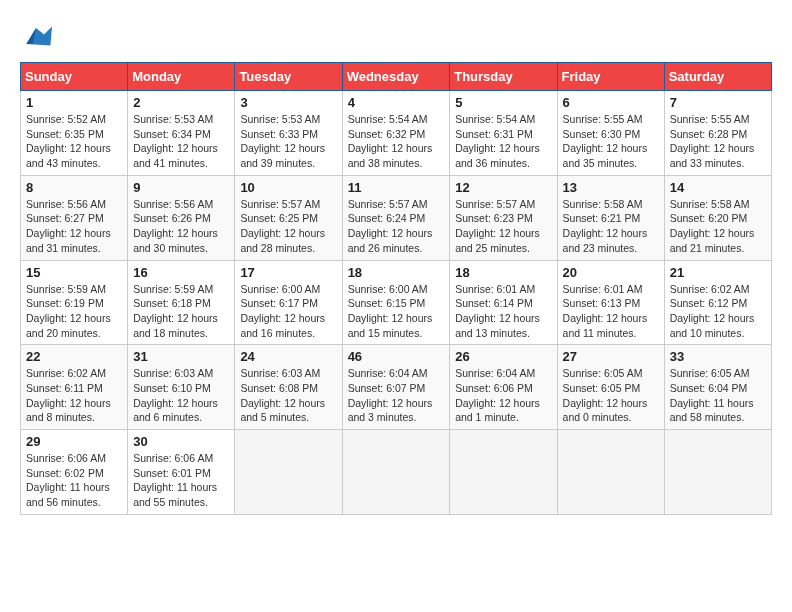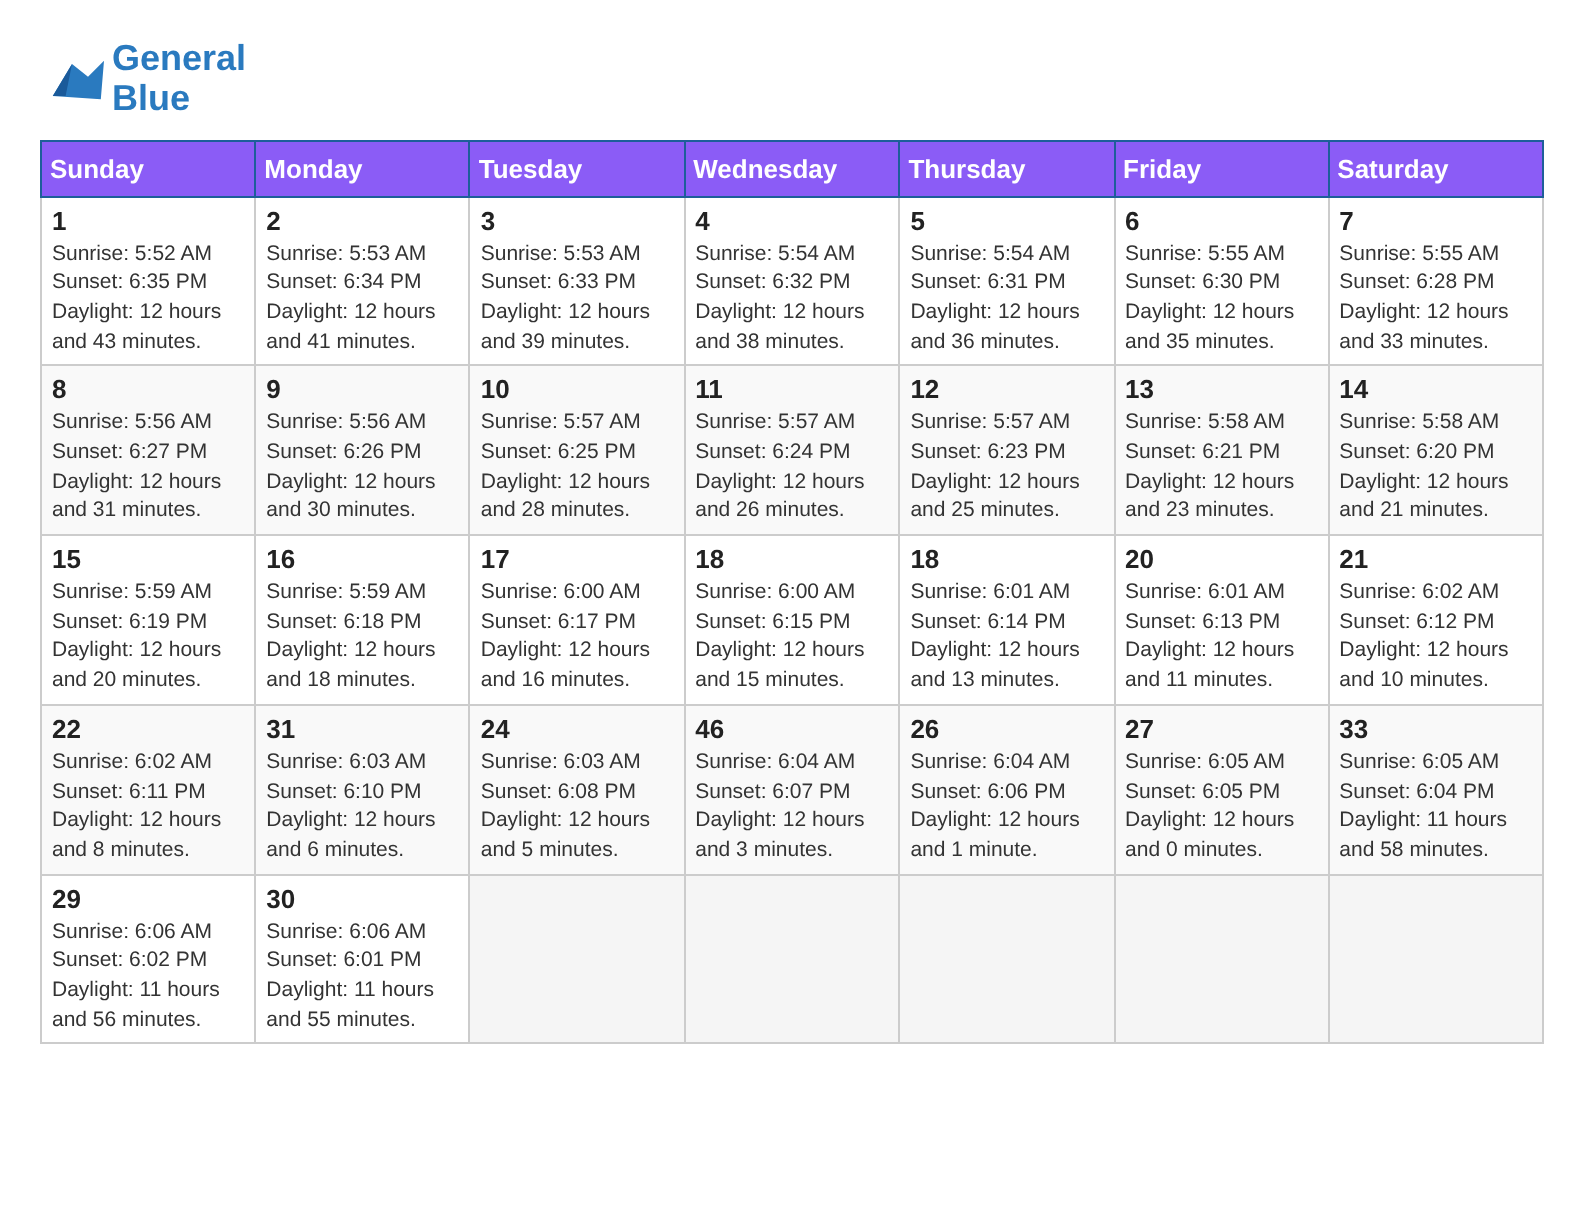--- a/index.html
+++ b/index.html
@@ -46,21 +46,21 @@
       font-size: 16px;
       font-weight: normal;
       color: #444;
     }
     .calendar {
       width: 100%;
       border-collapse: collapse;
       font-size: 11px;
     }
     .calendar thead tr th {
-      background: #8b5cf6;
+      background: #ef4444;
       color: #fff;
       padding: 6px 4px;
       text-align: left;
       font-size: 13px;
       font-weight: bold;
       border: 1px solid #1e5e9a;
     }
     .calendar tbody tr td {
       vertical-align: top;
       border: 1px solid #ccc;
@@ -90,24 +90,20 @@
   </style>
 </head>
 <body>
 
 <div class="header">
   <div class="logo">
     <svg class="logo-bird" viewBox="0 0 40 40" xmlns="http://www.w3.org/2000/svg">
       <polygon points="8,30 20,10 30,18 40,8 38,32" fill="#2a7abf"></polygon>
       <polygon points="8,30 20,10 16,30" fill="#1a5a9a"></polygon>
     </svg>
-    <div class="logo-text">
-      <div><span>General</span></div>
-      <div><span style="color:#2a7abf">Blue</span></div>
-    </div>
   </div>
   <div class="title-block">
     <h1></h1>
     <h2></h2>
   </div>
 </div>
 
 <table class="calendar">
   <thead>
     <tr>

